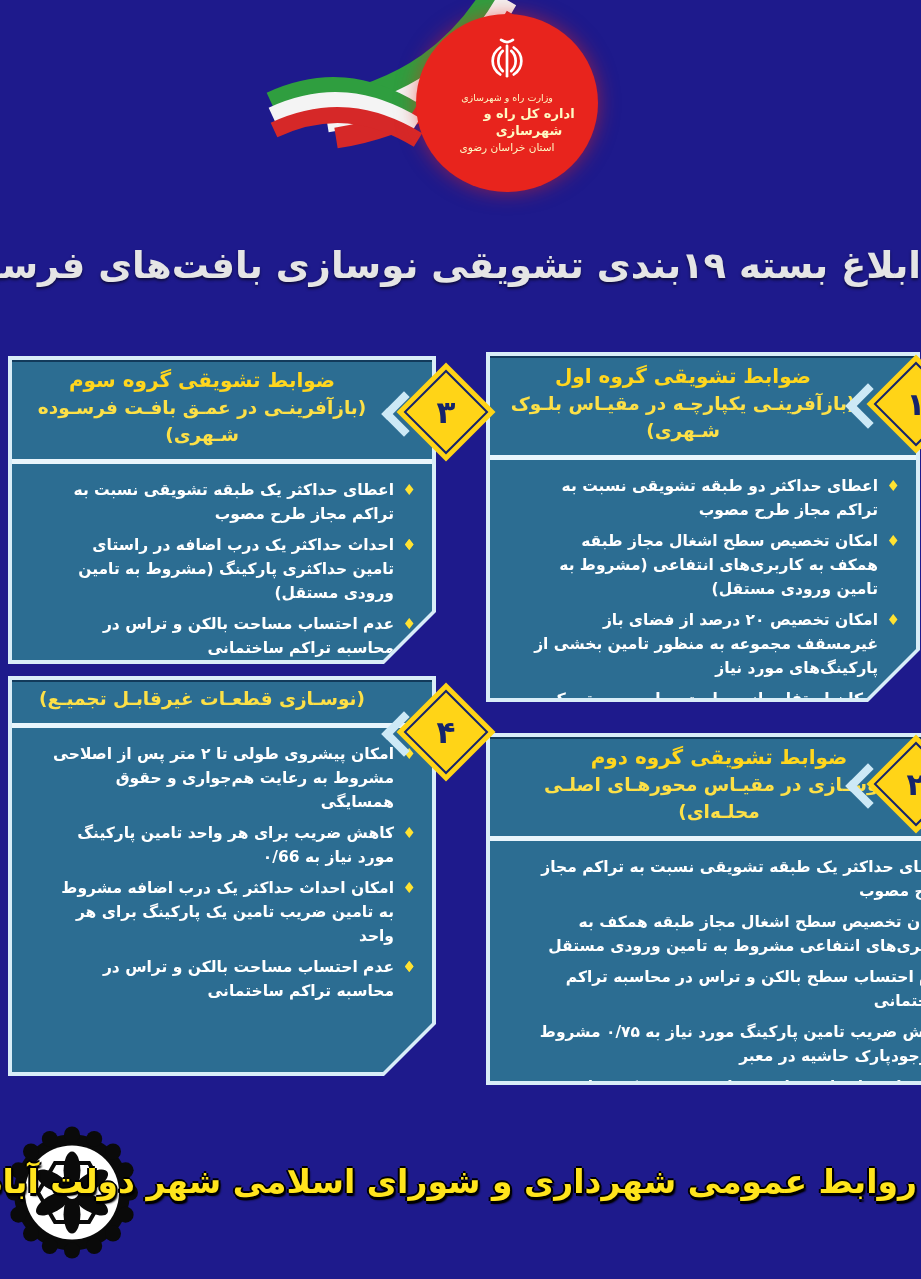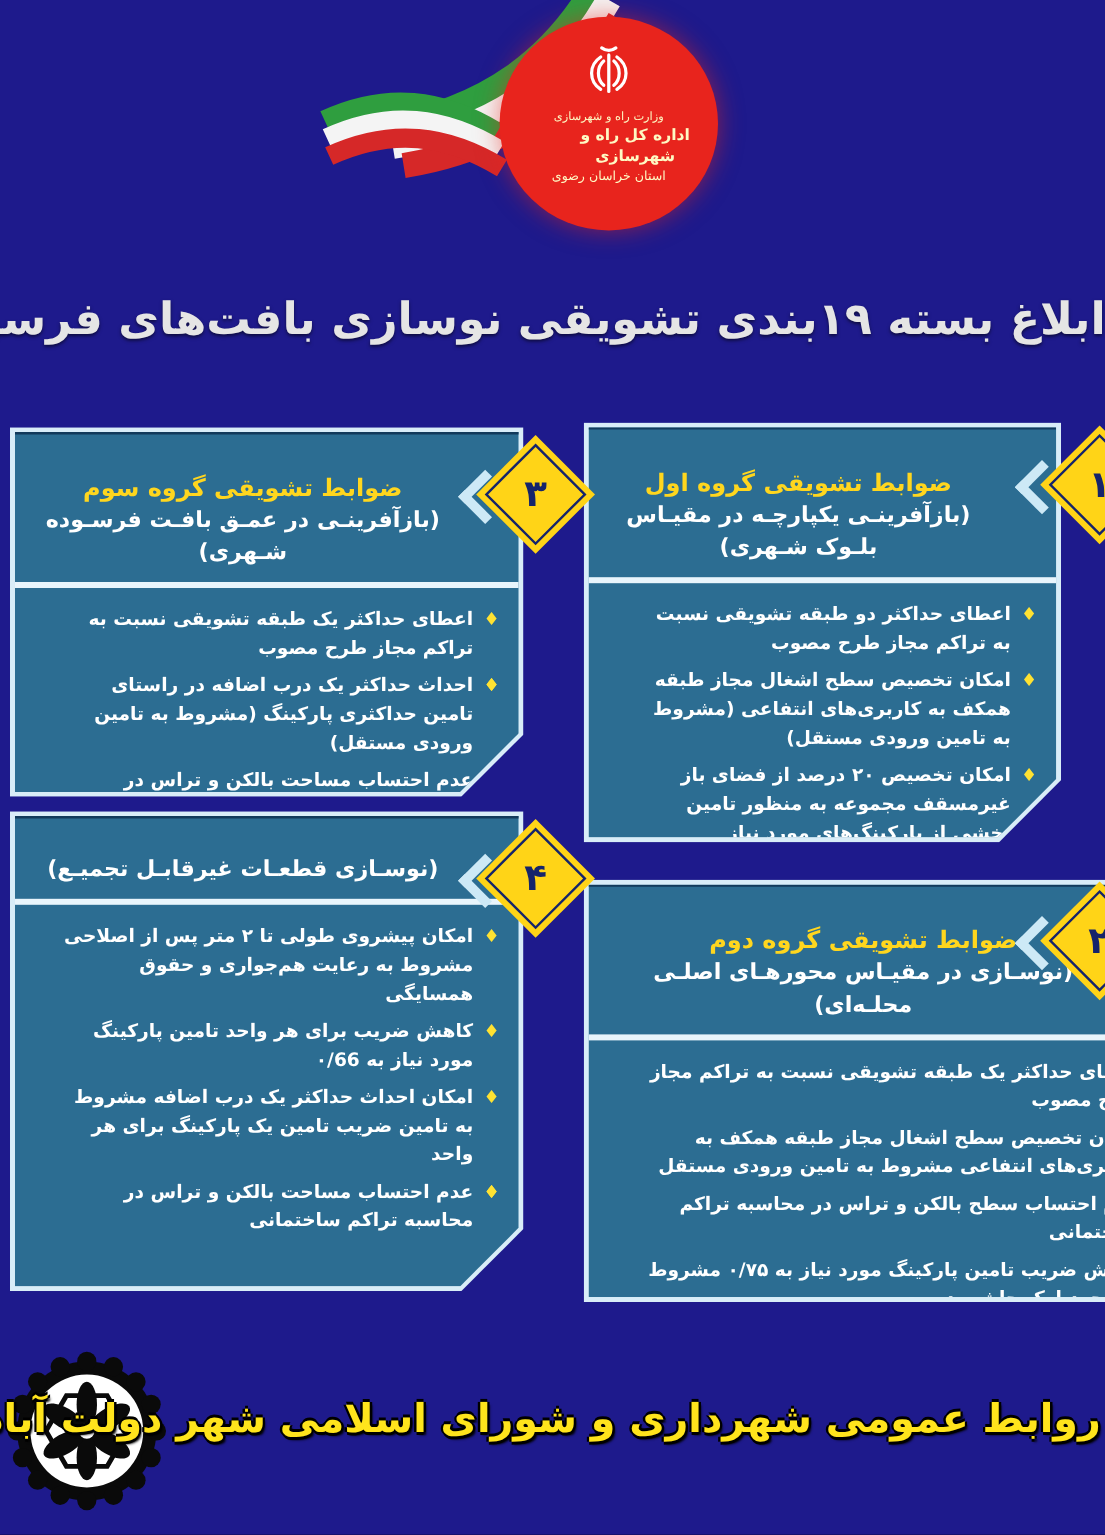--- a/index.html
+++ b/index.html
@@ -32,25 +32,25 @@
   .panel{position:absolute;}
   .panel-border{
     position:absolute;inset:0;background:#d9edf8;
     clip-path:polygon(0 0,100% 0,100% calc(100% - 52px),calc(100% - 52px) 100%,0 100%);
   }
   .panel-fill{
     position:absolute;inset:4px;background:#2c6d92;
     clip-path:polygon(0 0,100% 0,100% calc(100% - 49px),calc(100% - 49px) 100%,0 100%);
   }
   .panel-head{
-    text-align:center;direction:rtl;padding:32px 54px 10px 14px;
+    text-align:center;direction:rtl;padding:6px 54px 10px 14px;
     border-bottom:5px solid #e9f5fc;box-shadow:0 2px 0 #123a5b inset;
   }
   .panel-head .h1{font-size:20px;font-weight:bold;color:#ffd61e;line-height:1.45;}
-  .panel-head .h2{font-size:18.5px;font-weight:bold;color:#ffffff;line-height:1.45;letter-spacing:.5px;}
+  .panel-head .h2{font-size:18.5px;font-weight:bold;color:#fde047;line-height:1.45;letter-spacing:.5px;}
   .panel-body{list-style:none;margin:0;direction:rtl;padding:14px 16px 10px 40px;}
   .panel-body li{
     position:relative;padding-right:22px;margin-bottom:7px;
     color:#ffffff;font-size:15.5px;font-weight:bold;line-height:1.55;text-align:right;
   }
   .panel-body li .blt{
     position:absolute;right:0;top:1px;color:#ffe232;font-size:15px;
   }
   
   .num-diamond{
@@ -112,21 +112,21 @@
     </div>
     <div class="org">
       <div class="l1">وزارت راه و شهرسازی</div>
       <div class="l2">اداره کل راه و شهرسازی</div>
       <div class="l3">استان خراسان رضوی</div>
     </div>
   </div>
 
   <div class="main-title">ابلاغ بسته ۱۹بندی تشویقی نوسازی بافت‌های فرسوده</div>
 
-  <div class="panel" style="left:486px;top:352px;width:398px;height:350px;">
+  <div class="panel" style="left:486px;top:352px;width:434px;height:350px;">
     <div class="panel-border"></div>
     <div class="panel-fill">
       <div class="panel-head">
         <div class="h1">ضوابط تشویقی گروه اول</div>
         <div class="h2">(بازآفرینـی یکپارچـه در مقیـاس بلـوک شـهری)</div>
       </div>
       <ul class="panel-body">
         <li><span class="blt">♦</span><span>اعطای حداکثر دو طبقه تشویقی نسبت به تراکم مجاز طرح مصوب</span></li>
         <li><span class="blt">♦</span><span>امکان تخصیص سطح اشغال مجاز طبقه همکف به کاربری‌های انتفاعی (مشروط به تامین ورودی مستقل)</span></li>
         <li><span class="blt">♦</span><span>امکان تخصیص ۲۰ درصد از فضای باز غیرمسقف مجموعه به منظور تامین بخشی از پارکینگ‌های مورد نیاز</span></li>

